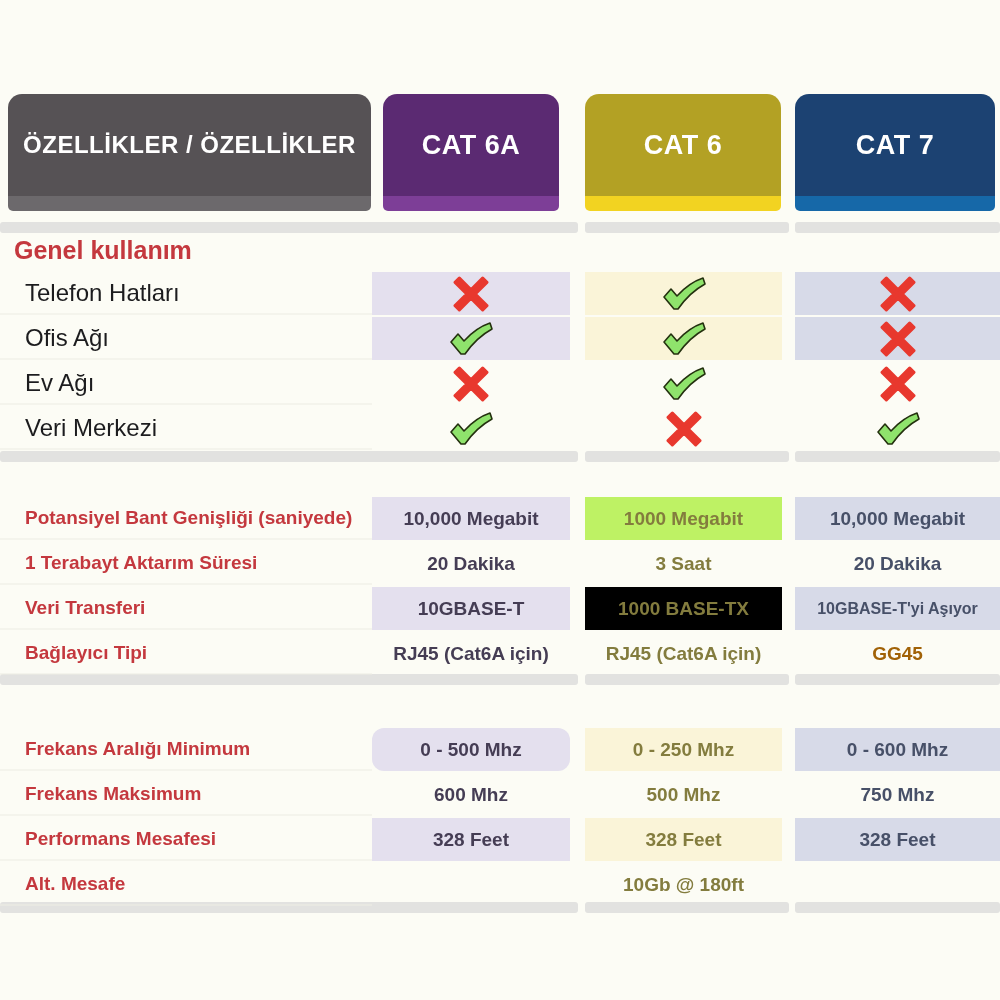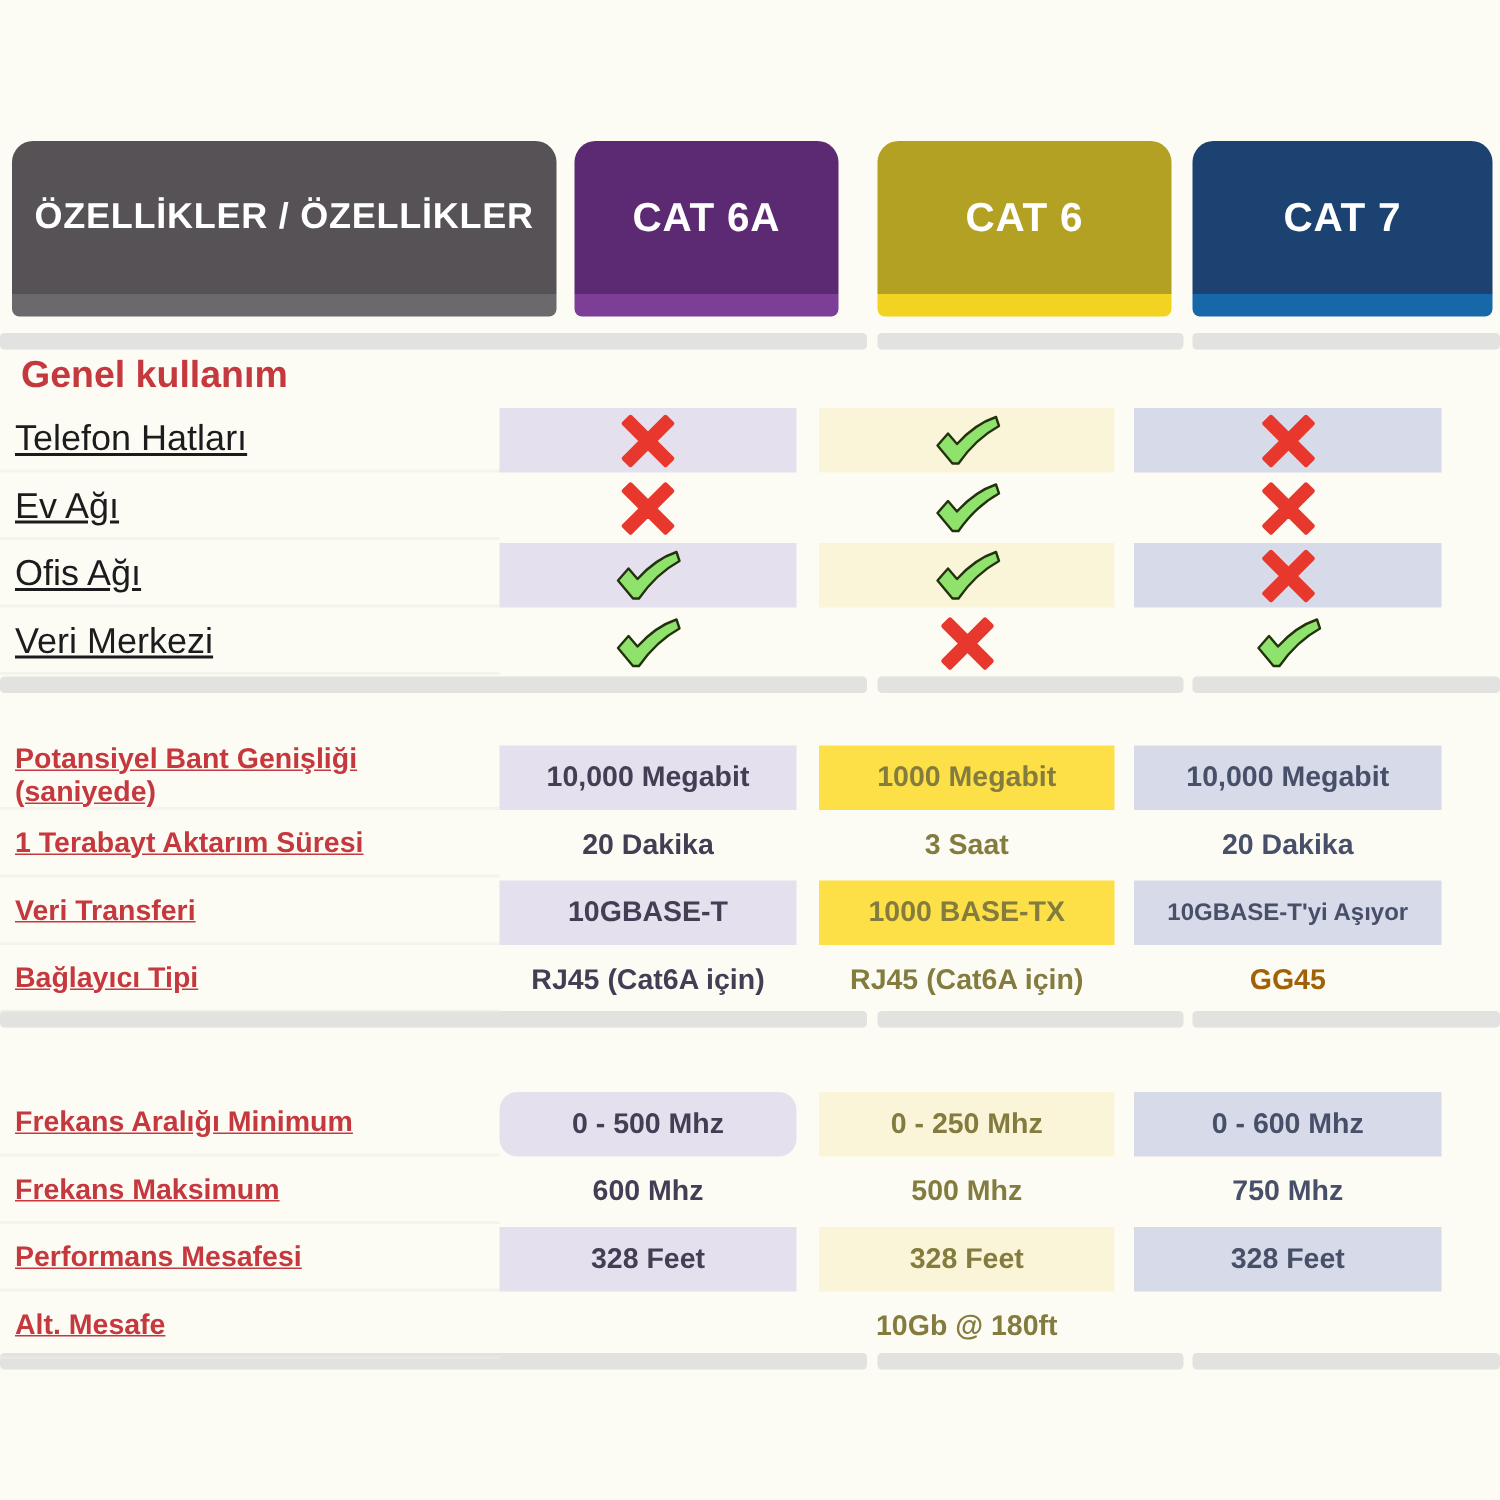--- a/index.html
+++ b/index.html
@@ -22,22 +22,22 @@
   .band{position:absolute;left:0;width:1000px;height:11px;display:flex;}
   .band .seg{border-radius:3px;height:11px;}
   .band .seg1{width:578px;margin-right:7px;}
   .band .seg2{width:204px;margin-right:6px;}
   .band .seg3{flex:1;}
 
   .section-title{position:absolute;left:14px;font-size:25px;font-weight:bold;}
 
   .rows{position:absolute;left:0;width:1000px;}
   .row{display:flex;height:43px;margin-bottom:2px;align-items:stretch;}
-  .label{width:333px;box-sizing:border-box;padding-left:10px;display:flex;align-items:center;
-         border-bottom:2px solid rgba(236,236,228,.55);text-decoration:underline;}
+  .label{width:372px;box-sizing:border-box;padding-left:25px;display:flex;align-items:center;
+         border-bottom:2px solid rgba(236,236,228,.55);}
   .black-label{font-size:24px;color:#1c1c1e;}
   .red-label{font-size:19px;font-weight:bold;}
   .cell{display:flex;align-items:center;justify-content:center;font-size:19px;font-weight:bold;text-align:center;}
   .c6a{width:198px;margin-right:15px;}
   .c6{width:197px;margin-right:13px;}
   .c7{width:205px;}
   .two-line{font-size:16px;line-height:1.12;padding:0 8px;box-sizing:border-box;}
   .cell svg{display:block;}
 </style>
 </head>
@@ -98,56 +98,56 @@
             <path d="M3 21 L10 13 L16 20 C25 10 33 5 42 2 L44 8 C33 14 24 23 17 33 L13 33 Z" fill="#8fe36c" stroke="#24310f" stroke-width="1.6" stroke-linejoin="round"></path>
           </svg>
         </div>
       <div class="cell c7" style="background: rgb(215, 218, 232);">
           <svg width="36" height="36" viewBox="0 0 34 34">
             <path d="M6 2 L17 13 L28 2 L32 6 L21 17 L32 28 L28 32 L17 21 L6 32 L2 28 L13 17 L2 6 Z" fill="#e8382e" stroke="#e8382e" stroke-width="3" stroke-linejoin="round"></path>
           </svg>
         </div>
     </div>
     <div class="row">
+      <div class="label black-label">Ofis Ağı</div>
+      <div class="cell c6a" style="background: rgb(228, 224, 238);">
+          <svg width="46" height="36" viewBox="0 0 46 36">
+            <path d="M3 21 L10 13 L16 20 C25 10 33 5 42 2 L44 8 C33 14 24 23 17 33 L13 33 Z" fill="#8fe36c" stroke="#24310f" stroke-width="1.6" stroke-linejoin="round"></path>
+          </svg>
+        </div>
+      <div class="cell c6" style="background: rgb(250, 244, 216);">
+          <svg width="46" height="36" viewBox="0 0 46 36">
+            <path d="M3 21 L10 13 L16 20 C25 10 33 5 42 2 L44 8 C33 14 24 23 17 33 L13 33 Z" fill="#8fe36c" stroke="#24310f" stroke-width="1.6" stroke-linejoin="round"></path>
+          </svg>
+        </div>
+      <div class="cell c7" style="background: rgb(215, 218, 232);">
+          <svg width="36" height="36" viewBox="0 0 34 34">
+            <path d="M6 2 L17 13 L28 2 L32 6 L21 17 L32 28 L28 32 L17 21 L6 32 L2 28 L13 17 L2 6 Z" fill="#e8382e" stroke="#e8382e" stroke-width="3" stroke-linejoin="round"></path>
+          </svg>
+        </div>
+    </div>
+    <div class="row">
       <div class="label black-label">Ev Ağı</div>
       <div class="cell c6a">
           <svg width="36" height="36" viewBox="0 0 34 34">
             <path d="M6 2 L17 13 L28 2 L32 6 L21 17 L32 28 L28 32 L17 21 L6 32 L2 28 L13 17 L2 6 Z" fill="#e8382e" stroke="#e8382e" stroke-width="3" stroke-linejoin="round"></path>
           </svg>
         </div>
       <div class="cell c6">
           <svg width="46" height="36" viewBox="0 0 46 36">
             <path d="M3 21 L10 13 L16 20 C25 10 33 5 42 2 L44 8 C33 14 24 23 17 33 L13 33 Z" fill="#8fe36c" stroke="#24310f" stroke-width="1.6" stroke-linejoin="round"></path>
           </svg>
         </div>
       <div class="cell c7">
           <svg width="36" height="36" viewBox="0 0 34 34">
             <path d="M6 2 L17 13 L28 2 L32 6 L21 17 L32 28 L28 32 L17 21 L6 32 L2 28 L13 17 L2 6 Z" fill="#e8382e" stroke="#e8382e" stroke-width="3" stroke-linejoin="round"></path>
           </svg>
         </div>
     </div>
     <div class="row">
-      <div class="label black-label">Ofis Ağı</div>
-      <div class="cell c6a" style="background: rgb(228, 224, 238);">
-          <svg width="46" height="36" viewBox="0 0 46 36">
-            <path d="M3 21 L10 13 L16 20 C25 10 33 5 42 2 L44 8 C33 14 24 23 17 33 L13 33 Z" fill="#8fe36c" stroke="#24310f" stroke-width="1.6" stroke-linejoin="round"></path>
-          </svg>
-        </div>
-      <div class="cell c6" style="background: rgb(250, 244, 216);">
-          <svg width="46" height="36" viewBox="0 0 46 36">
-            <path d="M3 21 L10 13 L16 20 C25 10 33 5 42 2 L44 8 C33 14 24 23 17 33 L13 33 Z" fill="#8fe36c" stroke="#24310f" stroke-width="1.6" stroke-linejoin="round"></path>
-          </svg>
-        </div>
-      <div class="cell c7" style="background: rgb(215, 218, 232);">
-          <svg width="36" height="36" viewBox="0 0 34 34">
-            <path d="M6 2 L17 13 L28 2 L32 6 L21 17 L32 28 L28 32 L17 21 L6 32 L2 28 L13 17 L2 6 Z" fill="#e8382e" stroke="#e8382e" stroke-width="3" stroke-linejoin="round"></path>
-          </svg>
-        </div>
-    </div>
-    <div class="row">
       <div class="label black-label">Veri Merkezi</div>
       <div class="cell c6a">
           <svg width="46" height="36" viewBox="0 0 46 36">
             <path d="M3 21 L10 13 L16 20 C25 10 33 5 42 2 L44 8 C33 14 24 23 17 33 L13 33 Z" fill="#8fe36c" stroke="#24310f" stroke-width="1.6" stroke-linejoin="round"></path>
           </svg>
         </div>
       <div class="cell c6">
           <svg width="36" height="36" viewBox="0 0 34 34">
             <path d="M6 2 L17 13 L28 2 L32 6 L21 17 L32 28 L28 32 L17 21 L6 32 L2 28 L13 17 L2 6 Z" fill="#e8382e" stroke="#e8382e" stroke-width="3" stroke-linejoin="round"></path>
           </svg>
@@ -157,33 +157,33 @@
             <path d="M3 21 L10 13 L16 20 C25 10 33 5 42 2 L44 8 C33 14 24 23 17 33 L13 33 Z" fill="#8fe36c" stroke="#24310f" stroke-width="1.6" stroke-linejoin="round"></path>
           </svg>
         </div>
     </div>
   </div>
 
   <div class="rows" style="top:497px">
     <div class="row">
       <div class="label red-label" style="color: rgb(196, 56, 62);">Potansiyel Bant Genişliği (saniyede)</div>
       <div class="cell c6a" style="background: rgb(228, 224, 238); color: rgb(69, 61, 84);">10,000 Megabit</div>
-      <div class="cell c6" style="background: #fde047; color: rgb(131, 124, 62);">1000 Megabit</div>
+      <div class="cell c6" style="background: #bef264; color: rgb(131, 124, 62);">1000 Megabit</div>
       <div class="cell c7" style="background: rgb(215, 218, 232); color: rgb(71, 80, 104);">10,000 Megabit</div>
     </div>
     <div class="row">
       <div class="label red-label" style="color: rgb(196, 56, 62);">1 Terabayt Aktarım Süresi</div>
       <div class="cell c6a" style="color: rgb(69, 61, 84);">20 Dakika</div>
       <div class="cell c6" style="color: rgb(131, 124, 62);">3 Saat</div>
       <div class="cell c7" style="color: rgb(71, 80, 104);">20 Dakika</div>
     </div>
     <div class="row">
       <div class="label red-label" style="color: rgb(196, 56, 62);">Veri Transferi</div>
       <div class="cell c6a" style="background: rgb(228, 224, 238); color: rgb(69, 61, 84);">10GBASE-T</div>
-      <div class="cell c6" style="background: #fde047; color: rgb(131, 124, 62); text-align: right;">1000 BASE-TX</div>
+      <div class="cell c6" style="background: #000000; color: rgb(131, 124, 62); text-align: right;">1000 BASE-TX</div>
       <div class="cell c7 two-line" style="background: rgb(215, 218, 232); color: rgb(71, 80, 104);">10GBASE-T'yi Aşıyor</div>
     </div>
     <div class="row">
       <div class="label red-label" style="color: rgb(196, 56, 62);">Bağlayıcı Tipi</div>
       <div class="cell c6a" style="color: rgb(69, 61, 84);">RJ45 (Cat6A için)</div>
       <div class="cell c6" style="color: rgb(131, 124, 62);">RJ45 (Cat6A için)</div>
       <div class="cell c7" style="color: #a16207;">GG45</div>
     </div>
   </div>
 

